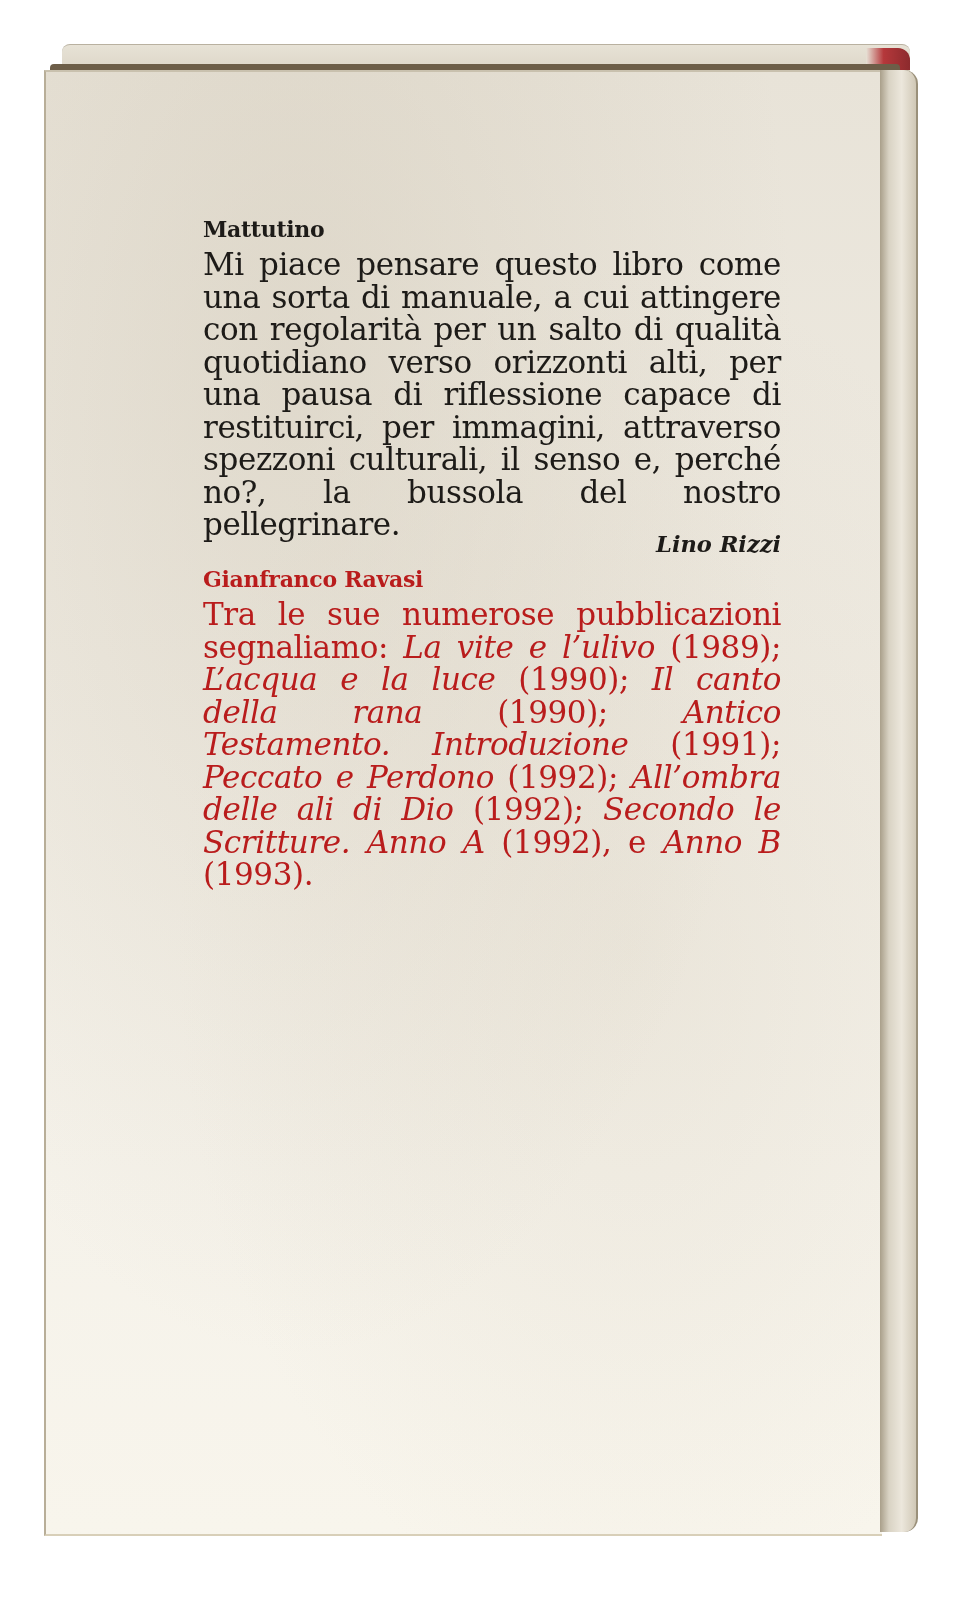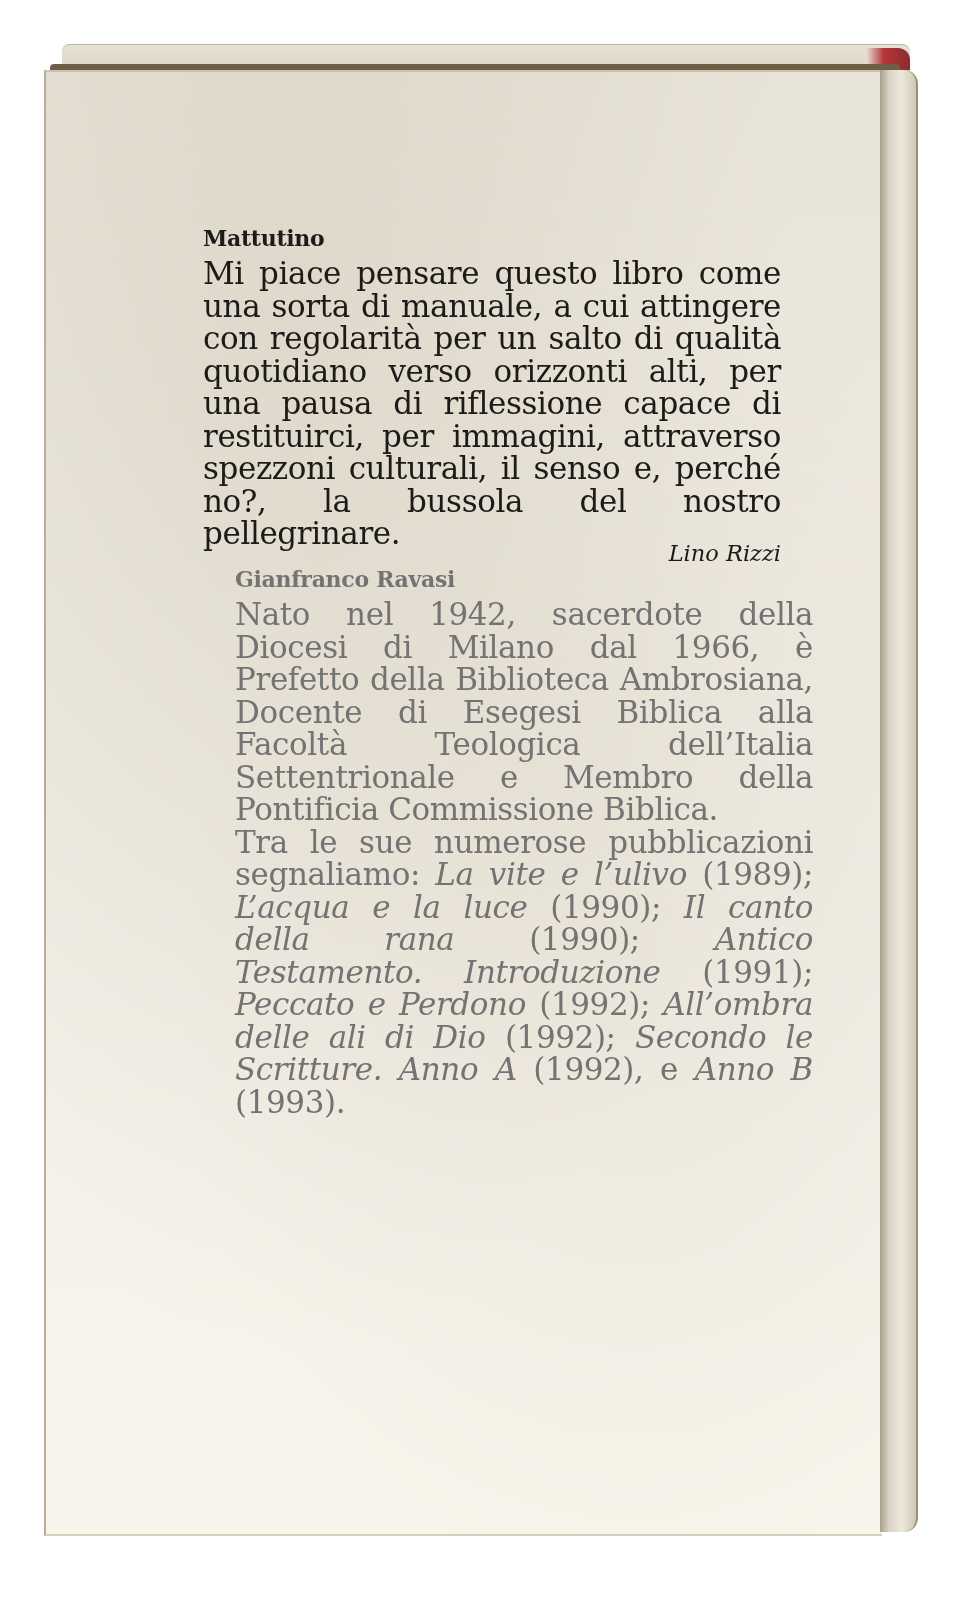--- a/index.html
+++ b/index.html
@@ -31,41 +31,40 @@
     border-left:2px solid #b8ae98;
     border-bottom:2px solid #d8cfb8;
     border-top:2px solid #c9c1ae;
   }
   .spine {
     position:absolute; left:880px; top:70px; width:36px; height:1462px;
     background:linear-gradient(90deg,#a99f8a 0%,#d9d3c4 25%,#ece7dc 60%,#d0c8b6 100%);
     border-radius:0 14px 14px 0;
     border-right:2px solid #9a907a;
   }
-  .content { position:absolute; left:203px; top:225px; width:578px; color:#1d1b18; }
+  .content { position:absolute; left:203px; top:216px; width:578px; color:#1d1b18; }
   .heading { font-weight:bold; font-size:22px; margin:0 0 6px 0; letter-spacing:-0.3px; }
   .para { font-size:31px; line-height:32.5px; text-align:justify; margin:0; letter-spacing:-0.4px; }
-  .sign { font-style:italic; font-size:22.5px; text-align:right; margin-top:-10px; }
-  .section2 { position:absolute; left:203px; top:566px; width:578px; color:#737373;margin-left:32px; }
+  .sign { font-style:italic; font-size:22.5px; text-align:right; margin-top:-10px;font-weight:bold; }
+  .section2 { position:absolute; left:203px; top:566px; width:578px; color:#b91c1c; }
   .it { font-style:italic; }
 </style>
 </head>
 <body>
 
 <div class="back-board"></div>
 <div class="red-corner"></div>
 <div class="board-shadow"></div>
 <div class="cover"></div>
 <div class="spine"></div>
 
 <div class="content">
   <div class="heading">Mattutino</div>
   <p class="para">Mi piace pensare questo libro come una sorta di manuale, a cui attingere con regolarità per un salto di qualità quotidiano verso orizzonti alti, per una pausa di riflessione capace di restituirci, per immagini, attraverso spezzoni culturali, il senso e, perché no?, la bussola del nostro pellegrinare.</p>
   <div class="sign">Lino Rizzi</div>
 </div>
 
 <div class="section2">
   <div class="heading">Gianfranco Ravasi</div>
-  <p class="para">Nato nel 1942, sacerdote della Diocesi di Milano dal 1966, è Prefetto della Biblioteca Ambrosiana, Docente di Esegesi Biblica alla Facoltà Teologica dell’Italia Settentrionale e Membro della Pontificia Commissione Biblica.</p>
   <p class="para">
     <span>Tra le sue numerose pubblicazioni segnaliamo: </span><span class="it">La vite e l’ulivo</span><span> (1989); </span><span class="it">L’acqua e la luce</span><span> (1990); </span><span class="it">Il canto della rana</span><span> (1990); </span><span class="it">Antico Testamento. Introduzione</span><span> (1991); </span><span class="it">Peccato e Perdono</span><span> (1992); </span><span class="it">All’ombra delle ali di Dio</span><span> (1992); </span><span class="it">Secondo le Scritture. Anno A</span><span> (1992), e </span><span class="it">Anno B</span><span> (1993).</span>
   </p>
 </div>
 
 </body></html>

